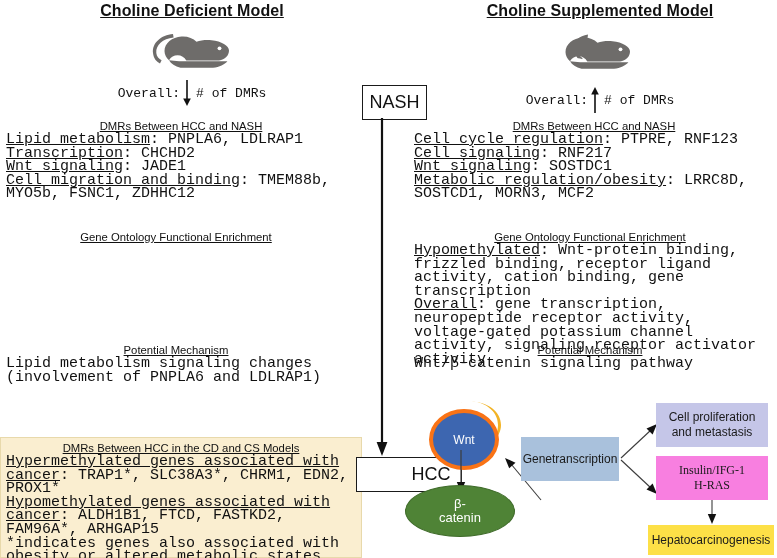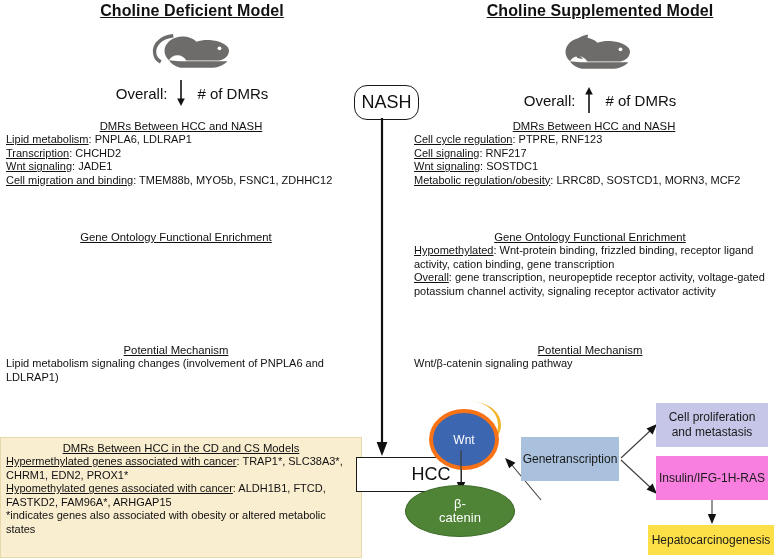--- a/index.html
+++ b/index.html
@@ -13,31 +13,31 @@
   .abs{position:absolute;}
 
   
   .col-title{
     font-size:16px;font-weight:700;text-decoration:underline;
     text-align:center;letter-spacing:.1px;
   }
 
   
   .overall-line{
-    font-size:15px;text-align:center;white-space:nowrap;
-    display:flex;align-items:center;justify-content:center;gap:8px;
+    font-size:13px;text-align:center;white-space:nowrap;
+    display:flex;align-items:center;justify-content:center;gap:1px;font-family:Liberation Mono, monospace;
   }
   .overall-line .arrow{display:inline-block;}
 
   
   .sec-head{
     font-size:11.3px;text-decoration:underline;text-align:center;
     margin-bottom:1px;
   }
-  .sec-body{font-size:11px;line-height:13.6px;}
+  .sec-body{font-size:15px;line-height:13.6px;font-family:Liberation Mono, monospace;}
   .sec-body .lbl{text-decoration:underline;}
   .sec-body p{margin:0 0 0 0;}
 
   
   .cbox{
     border:1.4px solid #1a1a1a;background:#ffffff;
     display:flex;align-items:center;justify-content:center;
     font-size:18px;color:#111;
   }
 
@@ -164,21 +164,21 @@
     <p><span class="lbl">Hypomethylated</span><span>: Wnt-protein binding, frizzled binding, receptor ligand activity, cation binding, gene transcription</span></p>
     <p><span class="lbl">Overall</span><span>: gene transcription, neuropeptide receptor activity, voltage-gated potassium channel activity, signaling receptor activator activity</span></p>
   </div>
 </div>
 
 <div class="abs" style="left:414px;top:344px;width:352px;">
   <div class="sec-head">Potential Mechanism</div>
   <div class="sec-body">Wnt/β-catenin signaling pathway</div>
 </div>
 
-<div class="abs cbox" style="left:354px;top:85px;width:63px;height:33px;border-radius:13px;">NASH</div>
+<div class="abs cbox" style="left:362px;top:85px;width:63px;height:33px;">NASH</div>
 
 <div class="abs" style="left:370px;top:118px;">
   <svg width="24" height="340" viewBox="0 0 24 340">
     <line x1="12" y1="0" x2="12" y2="327" stroke="#111" stroke-width="2.2"></line>
     <path d="M12 338 L6.6 324 L17.4 324 Z" fill="#111"></path>
   </svg>
 </div>
 
 <div class="abs cbox" style="left:356px;top:457px;width:60px;height:33px;padding-left:44px;">HCC</div>
 
@@ -238,21 +238,21 @@
     <line x1="2" y1="2" x2="32" y2="30" stroke="#3c3c3c" stroke-width="1.1"></line>
     <path d="M38 36 L27.5 31.5 L33.6 25.5 Z" fill="#111"></path>
   </svg>
 </div>
 
 <div class="abs pbox" style="left:656px;top:403px;width:112px;height:44px;background:#c5c6e8;flex-direction:column;">
   <span>Cell proliferation</span>
   <span>and metastasis</span>
 </div>
 
-<div class="abs pbox" style="left:656px;top:456px;width:112px;height:44px;background:#f87fe0;flex-direction:row;">
+<div class="abs pbox" style="left:656px;top:456px;width:112px;height:44px;background:#f87fe0;flex-direction:column;font-family:Liberation Serif, serif;">
   <span>Insulin/IFG-1</span>
   <span>H-RAS</span>
 </div>
 
 <div class="abs" style="left:704px;top:500px;">
   <svg width="16" height="26" viewBox="0 0 16 26">
     <line x1="8" y1="0" x2="8" y2="16" stroke="#3c3c3c" stroke-width="1.1"></line>
     <path d="M8 24 L3.8 14 L12.2 14 Z" fill="#111"></path>
   </svg>
 </div>

